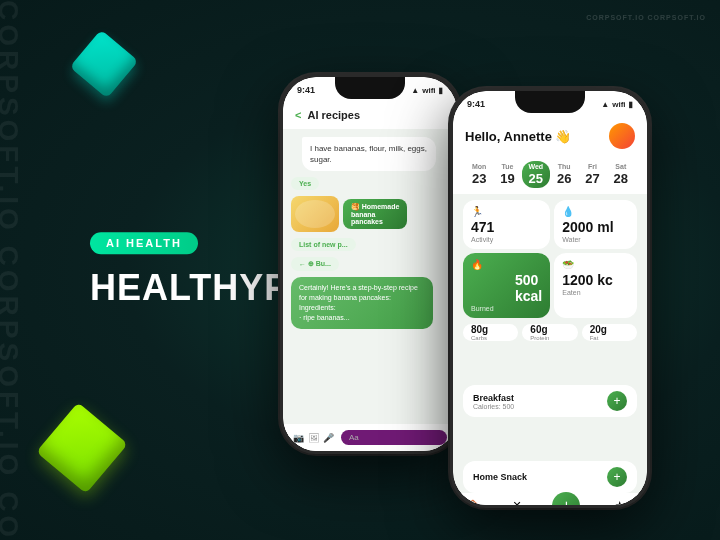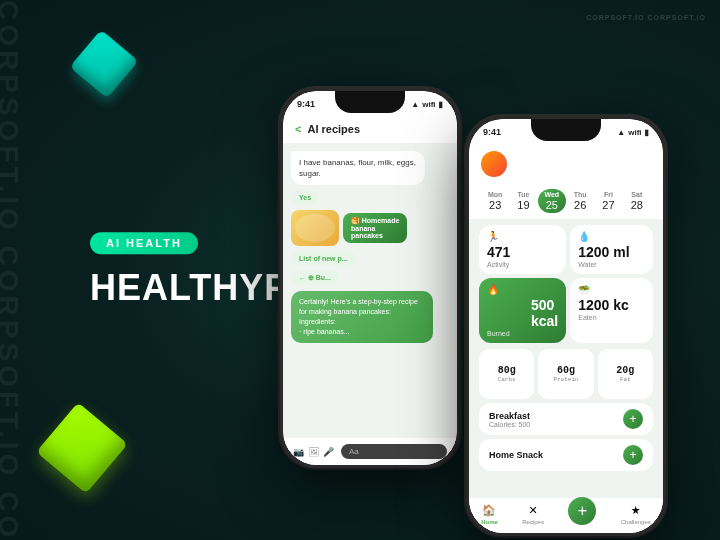--- a/index.html
+++ b/index.html
@@ -80,25 +80,25 @@
       color: #fff;
       letter-spacing: 1px;
       line-height: 1.1;
     }
 
     
     .phones-container {
       position: absolute;
       right: 20px;
       top: 20px;
-      bottom: 4px;
+      bottom: 32px;
       width: 420px;
       display: flex;
       align-items: flex-end;
-      gap: 16px;
+      gap: 0;
     }
 
     
     .phone {
       border-radius: 36px;
       overflow: hidden;
       position: relative;
       box-shadow: 0 20px 60px rgba(0,0,0,0.7), 0 0 0 2px #333;
     }
     .phone-left {
@@ -194,20 +194,21 @@
       padding: 6px 8px;
       font-size: 8px;
       line-height: 1.4;
       max-width: 85%;
     }
     .chat-user {
       background: #fff;
       color: #333;
       align-self: flex-start;
       border-radius: 2px 12px 12px 12px;
+      margin-left: 11px;
     }
     .chat-bot {
       background: linear-gradient(135deg, #4caf50, #2e7d32);
       color: #fff;
       align-self: flex-start;
       border-radius: 2px 12px 12px 12px;
     }
     .chat-small-btn {
       background: #e8f5e9;
       color: #4caf50;
@@ -260,21 +261,21 @@
       background: #fff;
       padding: 6px 10px;
       display: flex;
       align-items: center;
       gap: 6px;
     }
     .chat-icons { display: flex; gap: 4px; }
     .chat-icon { color: #888; font-size: 9px; }
     .chat-input-field {
       flex: 1;
-      background: #404040;
+      background: #701a75;
       border-radius: 20px;
       padding: 3px 8px;
       font-size: 8px;
       color: #aaa;
     }
 
     
     .dashboard-screen {
       background: #f0f4f0;
       flex: 1;
@@ -313,21 +314,21 @@
       gap: 1px;
       padding: 2px 6px;
       border-radius: 12px;
       flex: 1;
     }
     .day-item.active {
       background: linear-gradient(135deg, #4caf50, #2e7d32);
     }
     .day-name { font-size: 7px; color: #888; font-weight: 600; }
     .day-item.active .day-name { color: #fff; }
-    .day-num { font-size: 11px; font-weight: 400; color: #222; }
+    .day-num { font-size: 13px; font-weight: 700; color: #222; }
     .day-item.active .day-num { color: #fff; }
 
     
     .stats-grid {
       padding: 6px 10px;
       display: grid;
       grid-template-columns: 1fr 1fr;
       gap: 4px;
     }
     .stat-card {
@@ -351,42 +352,42 @@
 
     
     .macros-row {
       display: flex;
       gap: 4px;
       padding: 0 10px 4px;
     }
     .macro-item {
       background: #fff;
       border-radius: 10px;
-      padding: 16px 8px;
+      padding: 0 8px;
       flex: 1;
-      text-align: center;
-      font-family: Liberation Mono, monospace;
+      text-align: left;
     }
     .macro-val { font-size: 10px; font-weight: 800; color: #111; }
     .macro-lbl { font-size: 6px; color: #888; }
 
     
     .meal-section {
       padding: 0 10px;
       display: flex;
       flex-direction: column;
       gap: 4px;
     }
     .meal-card {
       background: #fff;
       border-radius: 12px;
       padding: 6px 10px;
       display: flex;
       align-items: center;
       justify-content: space-between;
+      margin-top: 40px;
     }
     .meal-name { font-size: 9px; font-weight: 700; color: #111; }
     .meal-cal { font-size: 7px; color: #888; }
     .add-btn {
       width: 20px; height: 20px;
       background: linear-gradient(135deg, #4caf50, #2e7d32);
       border-radius: 50%;
       display: flex;
       align-items: center;
       justify-content: center;
@@ -518,20 +519,23 @@
         <div class="status-icons">
           <span>▲</span>
           <span>wifi</span>
           <span>▮</span>
         </div>
       </div>
 
       <div class="dashboard-screen">
 
         <div class="dash-header">
+          <div>
+            <div class="dash-greeting">Hello, Annette 👋</div>
+          </div>
           <div class="avatar-circle"></div>
         </div>
 
         <div class="week-nav">
           <div class="day-item">
             <span class="day-name">Mon</span>
             <span class="day-num">23</span>
           </div>
           <div class="day-item">
             <span class="day-name">Tue</span>
@@ -556,21 +560,21 @@
         </div>
 
         <div class="stats-grid">
           <div class="stat-card">
             <div class="stat-icon">🏃</div>
             <div class="stat-value">471</div>
             <div class="stat-label">Activity</div>
           </div>
           <div class="stat-card">
             <div class="stat-icon">💧</div>
-            <div class="stat-value">1200 ml</div>
+            <div class="stat-value">2000 ml</div>
             <div class="stat-label">Water</div>
           </div>
           <div class="stat-card green-card">
             <div class="stat-icon">🔥</div>
             <div class="stat-value">500 kcal</div>
             <div class="stat-label">Burned</div>
           </div>
           <div class="stat-card">
             <div class="stat-icon">🥗</div>
             <div class="stat-value">1200 kc</div>

